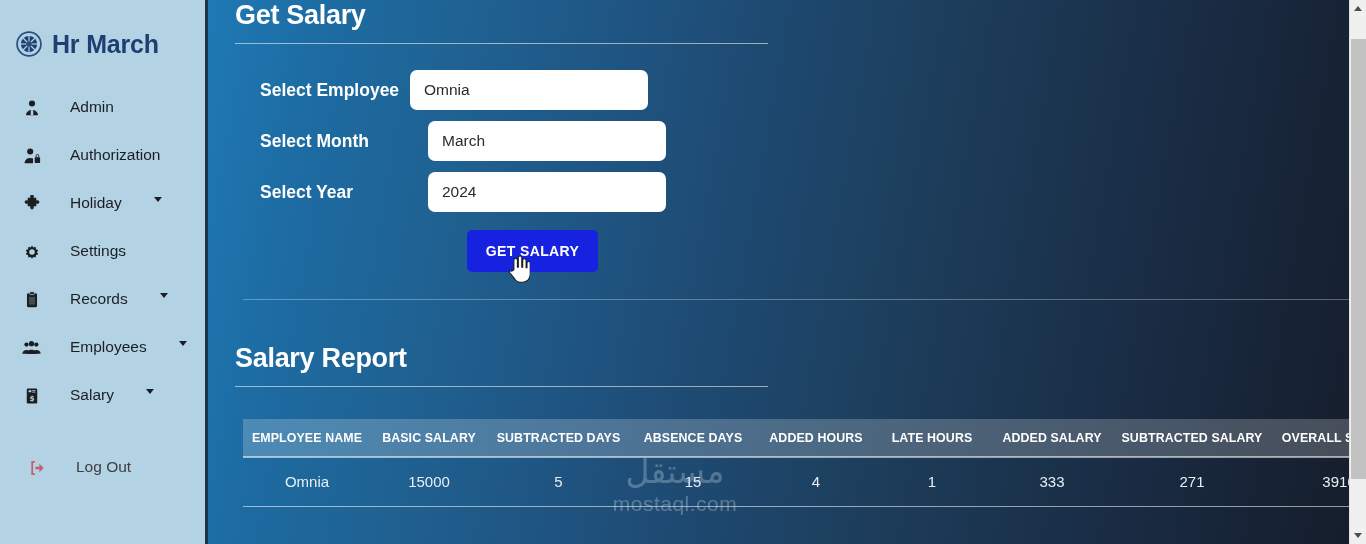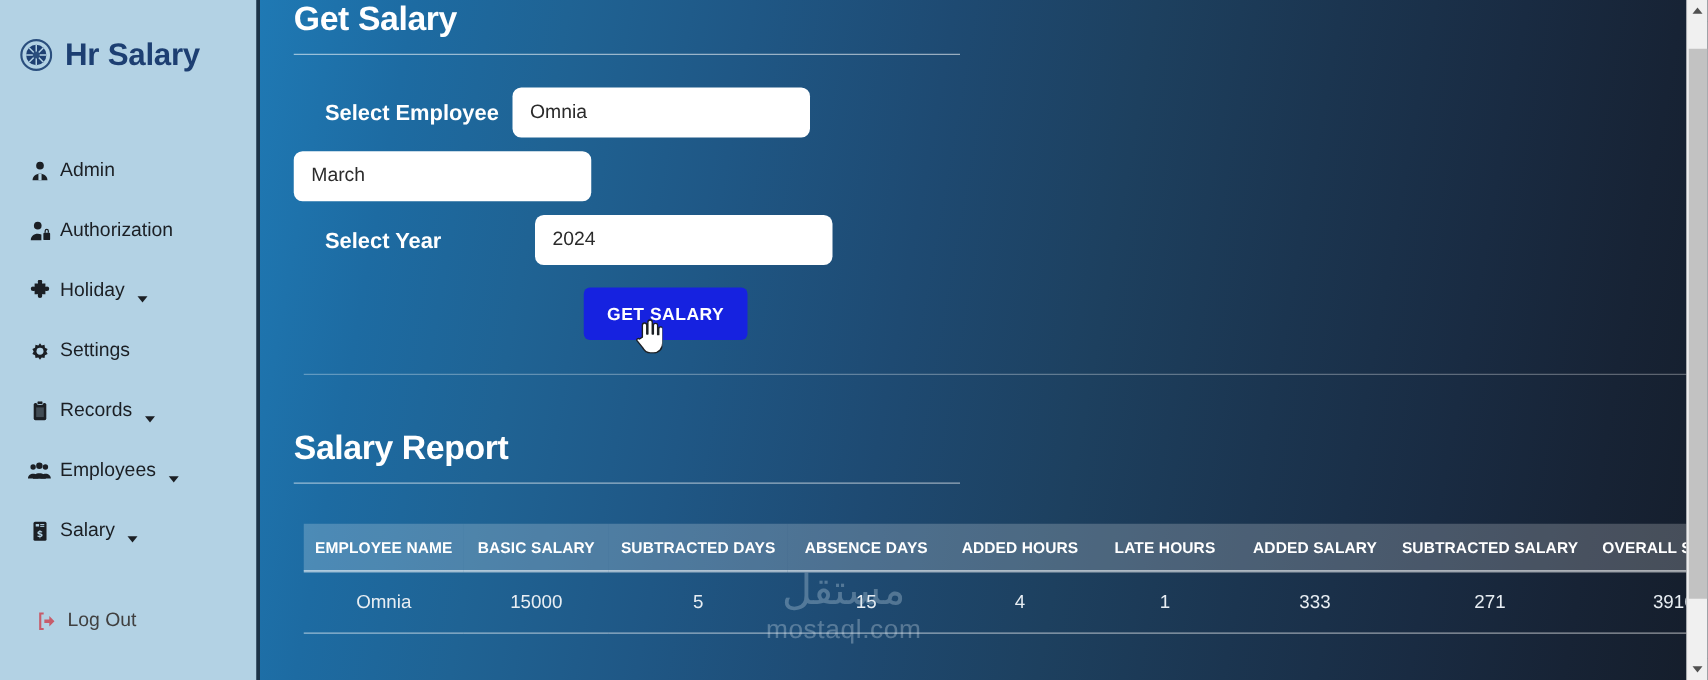--- a/index.html
+++ b/index.html
@@ -30,22 +30,22 @@
   #brand .logo { width: 26px; height: 26px; flex: none; display: block; }
   #brand .brand-text {
     font-size: 25px;
     font-weight: bold;
     color: #1d3f72;
     letter-spacing: -0.2px;
   }
   .nav-list { margin-top: 32px; list-style: none; }
   .nav-item {
     display: flex;
-    align-items: flex-end;
-    gap: 7px;
+    align-items: flex-start;
+    gap: 29px;
     padding: 0 0 0 22px;
     height: 48px;
     cursor: pointer;
     color: #1b1f24;
     font-size: 15.5px;
   }
   .nav-item .ico {
     width: 19px; height: 19px;
     display: flex; align-items: center; justify-content: center;
     flex: none;
@@ -249,21 +249,21 @@
         <circle cx="12" cy="12" r="7.5" fill="#1d3f72"></circle>
         <g stroke="#b3d2e4" stroke-width="1.1">
           <line x1="12" y1="4.5" x2="12" y2="19.5"></line>
           <line x1="4.5" y1="12" x2="19.5" y2="12"></line>
           <line x1="6.7" y1="6.7" x2="17.3" y2="17.3"></line>
           <line x1="17.3" y1="6.7" x2="6.7" y2="17.3"></line>
         </g>
         <circle cx="12" cy="12" r="2.6" fill="#2b4f7e"></circle>
       </svg>
     </span>
-    <span class="brand-text">Hr Salary</span>
+    <span class="brand-text">Hr March</span>
   </div>
 
   <ul class="nav-list">
 
     <li class="nav-item">
       <span class="ico">
         <svg viewBox="0 0 20 20" width="18" height="18" fill="#1b1f24">
           <circle cx="10" cy="5" r="3.4"></circle>
           <path d="M3.4 18c0-3.6 2.9-5.8 6.6-5.8s6.6 2.2 6.6 5.8z"></path>
           <rect x="8.6" y="12.4" width="2.8" height="5.6" fill="#b3d2e4"></rect>
@@ -366,20 +366,21 @@
       <div class="title-rule"></div>
 
       <div id="form-block">
 
         <div class="form-row">
           <label class="form-label">Select Employee</label>
           <input class="form-field" type="text" value="Omnia" style="">
         </div>
 
         <div class="form-row wide">
+          <label class="form-label">Select Month</label>
           <input class="form-field" type="text" value="March" style="">
         </div>
 
         <div class="form-row wide">
           <label class="form-label">Select Year</label>
           <input class="form-field" type="text" value="2024" style="">
         </div>
 
         <div id="submit-row">
           <button id="get-salary-btn">GET SALARY</button>

